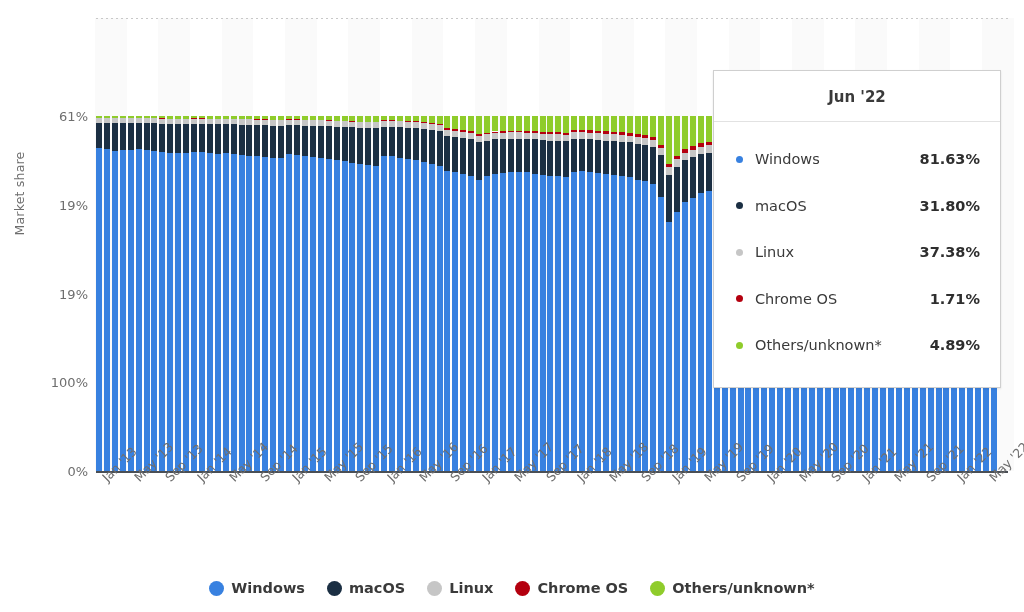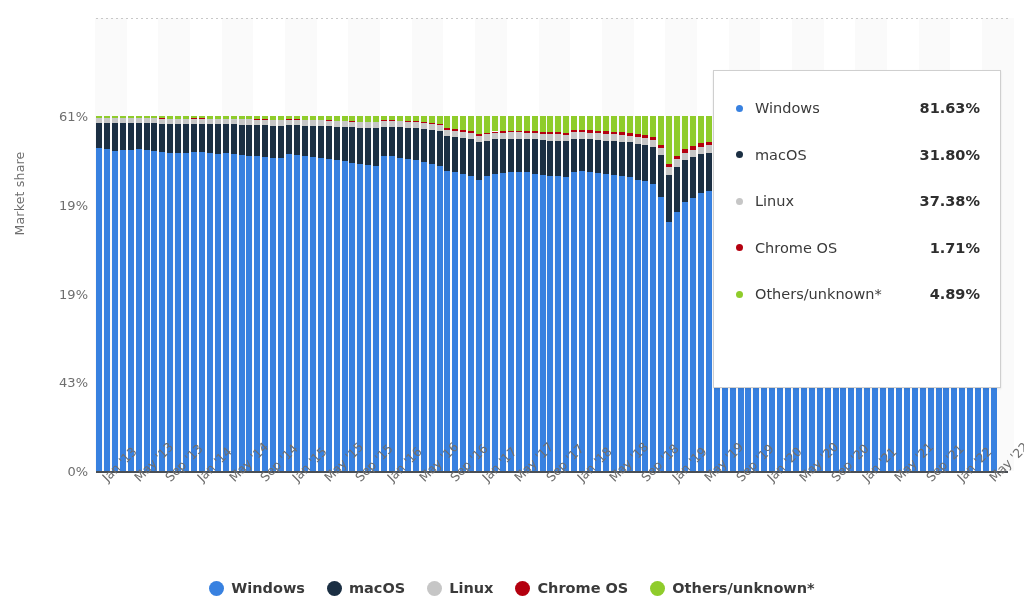--- a/index.html
+++ b/index.html
@@ -151,21 +151,21 @@
 <body>
 
 <div id="stage">
 
   <div class="y-axis-title">Market share</div>
 
   <div class="y-ticks-wrap" id="y-ticks">
       <div class="y-tick" style="top: 116px;">61%</div>
       <div class="y-tick" style="top: 204.75px;">19%</div>
       <div class="y-tick" style="top: 293.5px;">19%</div>
-      <div class="y-tick" style="top: 382.25px;">43%</div>
+      <div class="y-tick" style="top: 382.25px;">100%</div>
       <div class="y-tick" style="top: 471px;">0%</div>
     </div>
 
   <div id="plot">
     <div id="bands">
         <div class="band" style="left: -1px; width: 31.68px;"></div>
         <div class="band" style="left: 62.36px; width: 31.68px;"></div>
         <div class="band" style="left: 125.72px; width: 31.68px;"></div>
         <div class="band" style="left: 189.08px; width: 31.68px;"></div>
         <div class="band" style="left: 252.44px; width: 31.68px;"></div>
@@ -1011,20 +1011,21 @@
       <div class="xlab" style="left: 699.96px;">May '20</div>
       <div class="xlab" style="left: 731.64px;">Sep '20</div>
       <div class="xlab" style="left: 763.32px;">Jan '21</div>
       <div class="xlab" style="left: 795px;">May '21</div>
       <div class="xlab" style="left: 826.68px;">Sep '21</div>
       <div class="xlab" style="left: 858.36px;">Jan '22</div>
       <div class="xlab" style="left: 890.04px;">May '22</div>
     </div>
 
   <div id="tooltip">
+    <div id="tt-title">Jun '22</div>
     <div id="tt-rows">
         <div class="tt-row">
           <span class="tt-dot" style="background: rgb(56, 129, 224);"></span>
           <span class="tt-name">Windows</span>
           <span class="tt-val">81.63%</span>
         </div>
         <div class="tt-row">
           <span class="tt-dot" style="background: rgb(27, 47, 67);"></span>
           <span class="tt-name">macOS</span>
           <span class="tt-val">31.80%</span>

